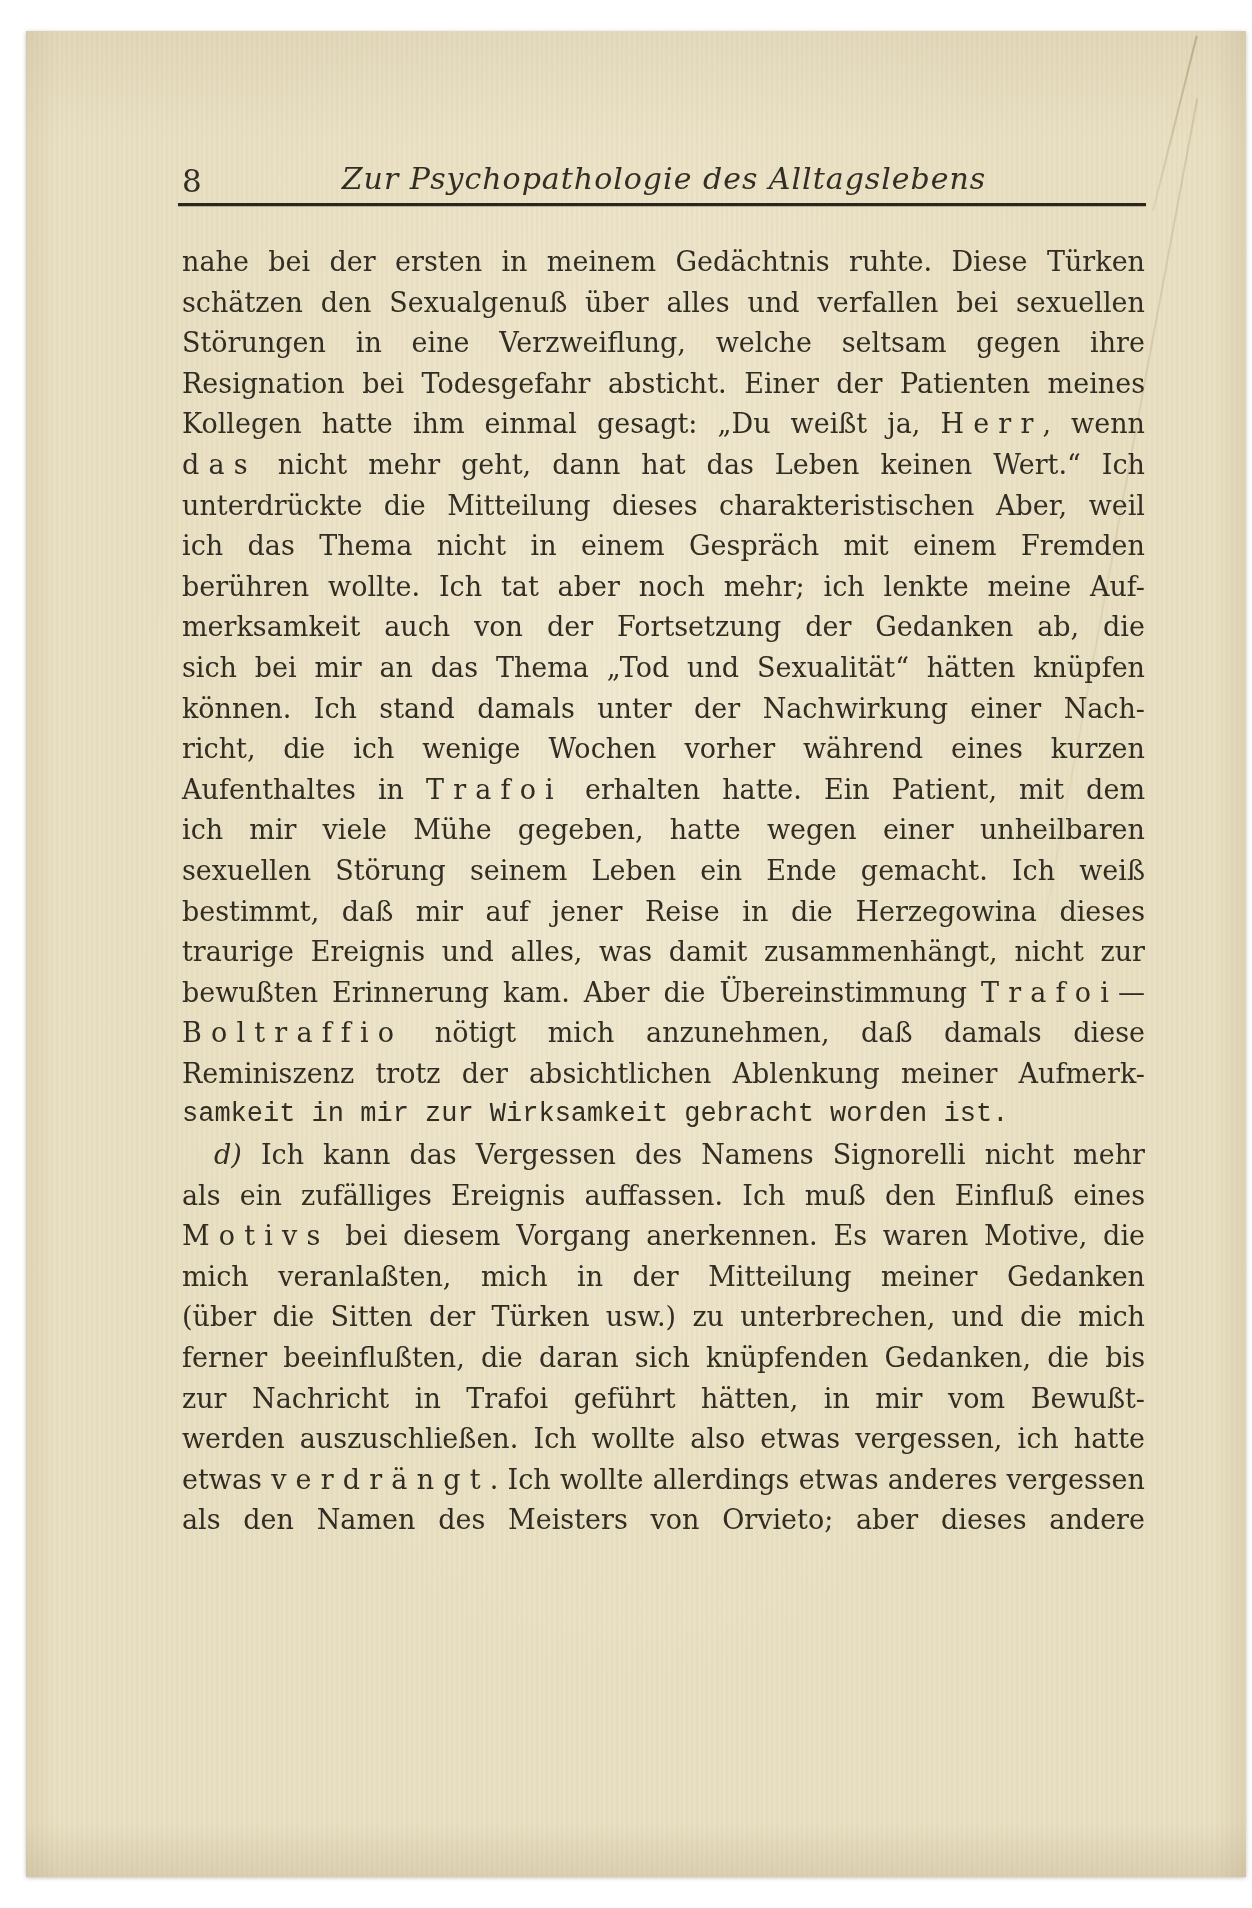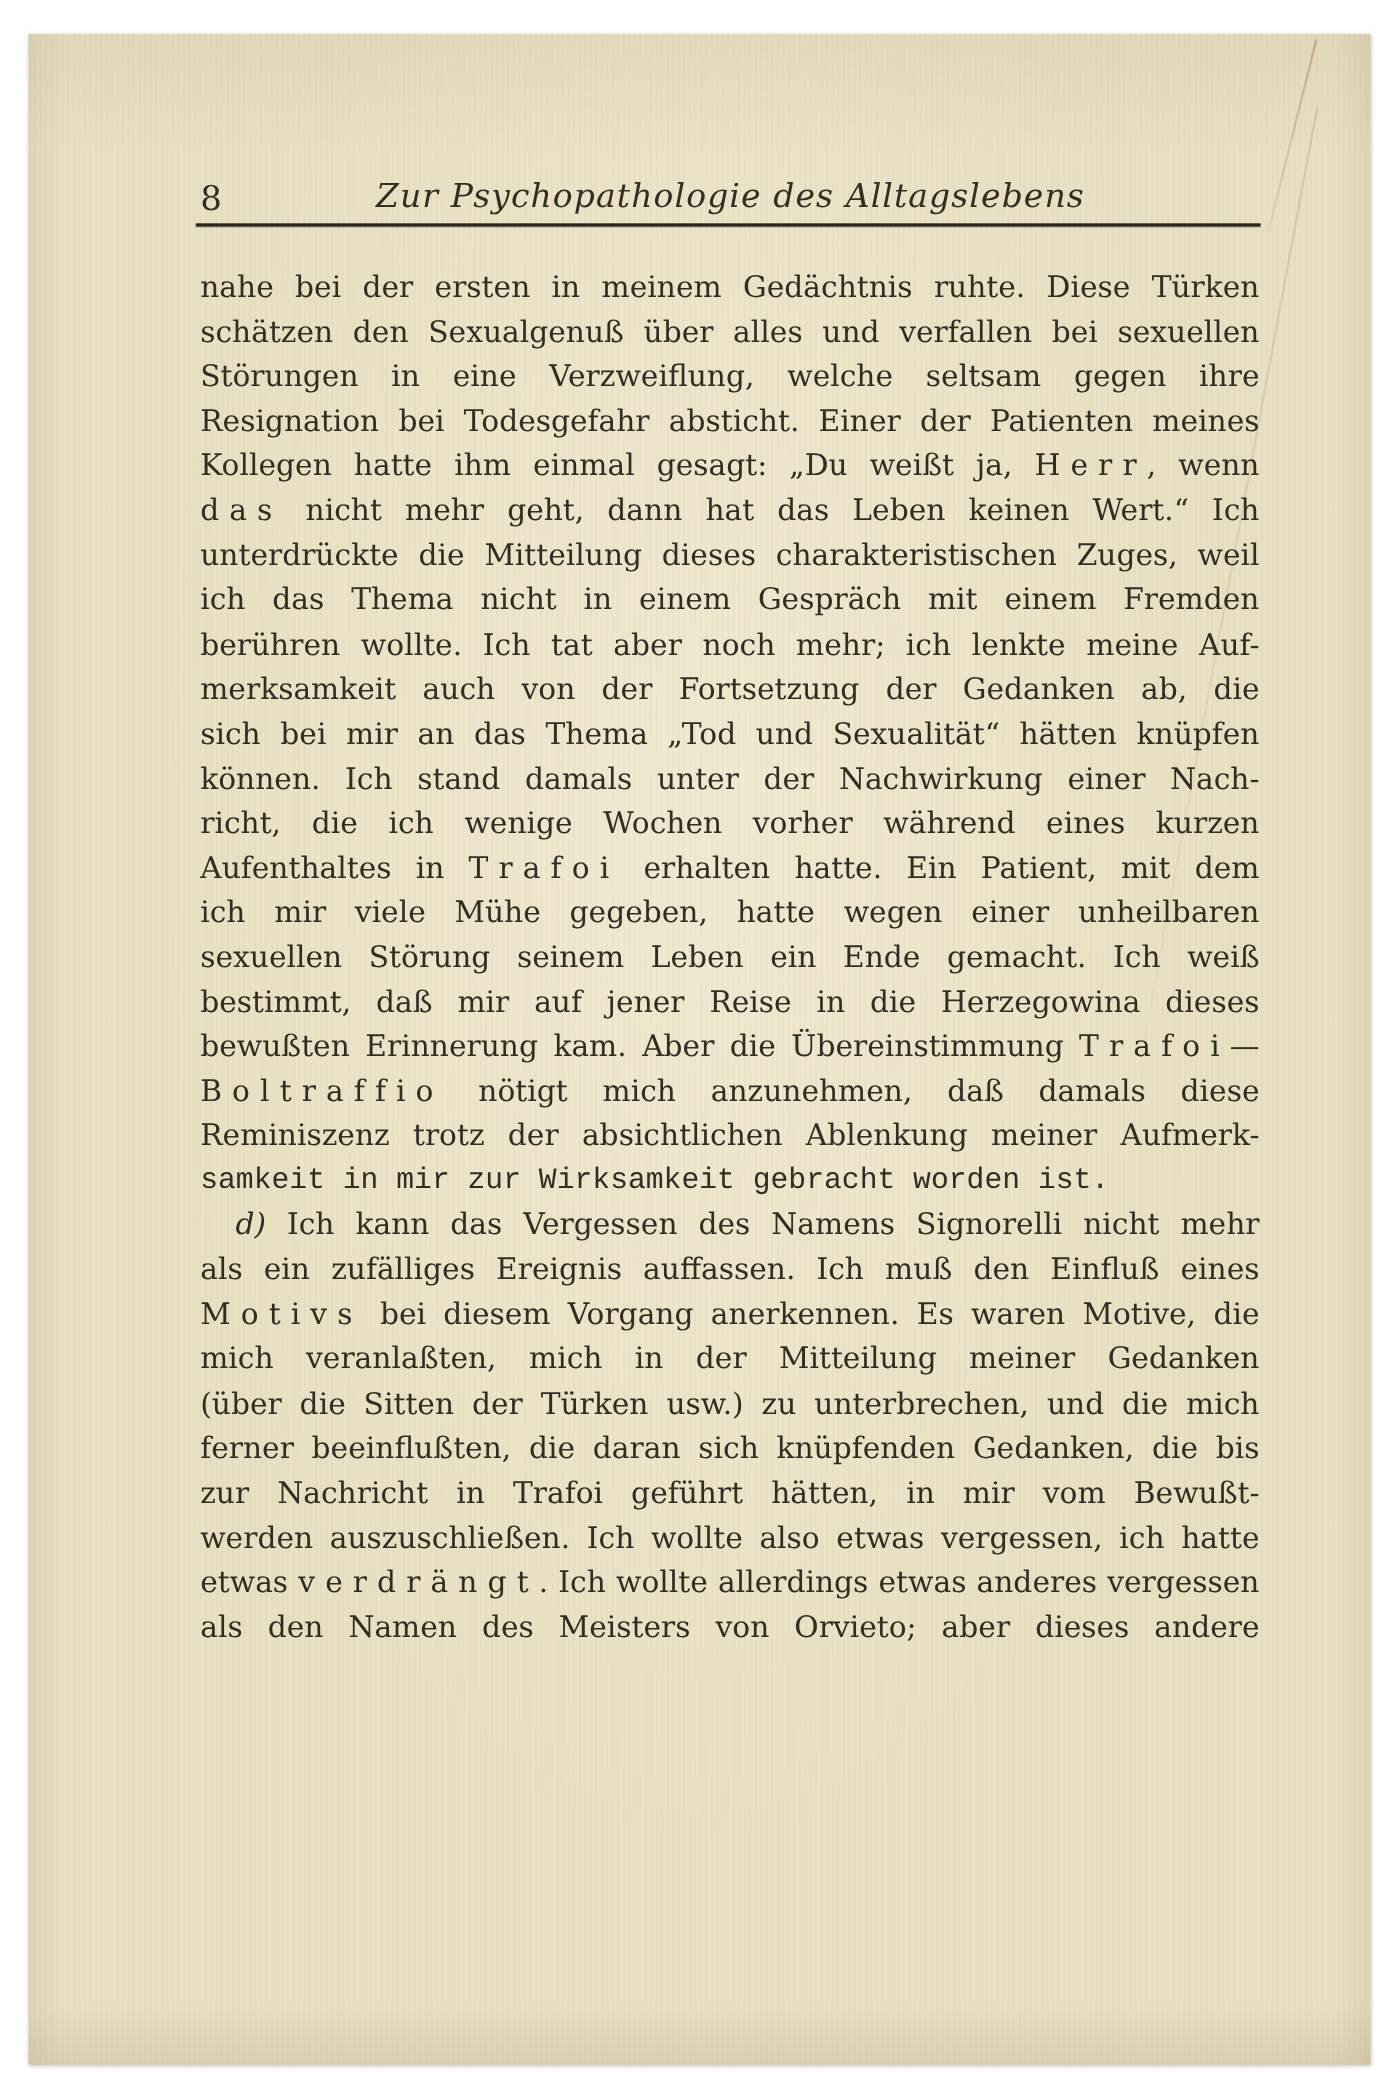--- a/index.html
+++ b/index.html
@@ -101,31 +101,32 @@
 
     <div class="rule"></div>
 
     <div class="body-text" id="body-text">
         <div class="line"><span>nahe bei der ersten in meinem Gedächtnis ruhte. Diese Türken</span></div>
         <div class="line"><span>schätzen den Sexualgenuß über alles und verfallen bei sexuellen</span></div>
         <div class="line"><span>Störungen in eine Verzweiflung, welche seltsam gegen ihre</span></div>
         <div class="line"><span>Resignation bei Todesgefahr absticht. Einer der Patienten meines</span></div>
         <div class="line"><span>Kollegen hatte ihm einmal gesagt: „Du weißt ja, </span><span class="sperr">Herr</span><span>, wenn</span></div>
         <div class="line"><span class="sperr">das</span><span> nicht mehr geht, dann hat das Leben keinen Wert.“ Ich</span></div>
-        <div class="line"><span>unterdrückte die Mitteilung dieses charakteristischen Zuges, weil</span></div>
+        <div class="line"><span>unterdrückte die Mitteilung dieses charakteristischen Aber, weil</span></div>
         <div class="line"><span>ich das Thema nicht in einem Gespräch mit einem Fremden</span></div>
         <div class="line"><span>berühren wollte. Ich tat aber noch mehr; ich lenkte meine Auf-</span></div>
         <div class="line"><span>merksamkeit auch von der Fortsetzung der Gedanken ab, die</span></div>
         <div class="line"><span>sich bei mir an das Thema „Tod und Sexualität“ hätten knüpfen</span></div>
         <div class="line"><span>können. Ich stand damals unter der Nachwirkung einer Nach-</span></div>
         <div class="line"><span>richt, die ich wenige Wochen vorher während eines kurzen</span></div>
         <div class="line"><span>Aufenthaltes in </span><span class="sperr">Trafoi</span><span> erhalten hatte. Ein Patient, mit dem</span></div>
         <div class="line"><span>ich mir viele Mühe gegeben, hatte wegen einer unheilbaren</span></div>
         <div class="line"><span>sexuellen Störung seinem Leben ein Ende gemacht. Ich weiß</span></div>
         <div class="line"><span>bestimmt, daß mir auf jener Reise in die Herzegowina dieses</span></div>
+        <div class="line"><span>traurige Ereignis und alles, was damit zusammenhängt, nicht zur</span></div>
         <div class="line"><span>bewußten Erinnerung kam. Aber die Übereinstimmung </span><span class="sperr">Trafoi</span><span>—</span></div>
         <div class="line"><span class="sperr">Boltraffio</span><span> nötigt mich anzunehmen, daß damals diese</span></div>
         <div class="line"><span>Reminiszenz trotz der absichtlichen Ablenkung meiner Aufmerk-</span></div>
         <div class="line endpara"><span>samkeit in mir zur Wirksamkeit gebracht worden ist.</span></div>
         <div class="line indent"><span class="it">d)</span><span> Ich kann das Vergessen des Namens Signorelli nicht mehr</span></div>
         <div class="line"><span>als ein zufälliges Ereignis auffassen. Ich muß den Einfluß eines</span></div>
         <div class="line"><span class="sperr">Motivs</span><span> bei diesem Vorgang anerkennen. Es waren Motive, die</span></div>
         <div class="line"><span>mich veranlaßten, mich in der Mitteilung meiner Gedanken</span></div>
         <div class="line"><span>(über die Sitten der Türken usw.) zu unterbrechen, und die mich</span></div>
         <div class="line"><span>ferner beeinflußten, die daran sich knüpfenden Gedanken, die bis</span></div>

